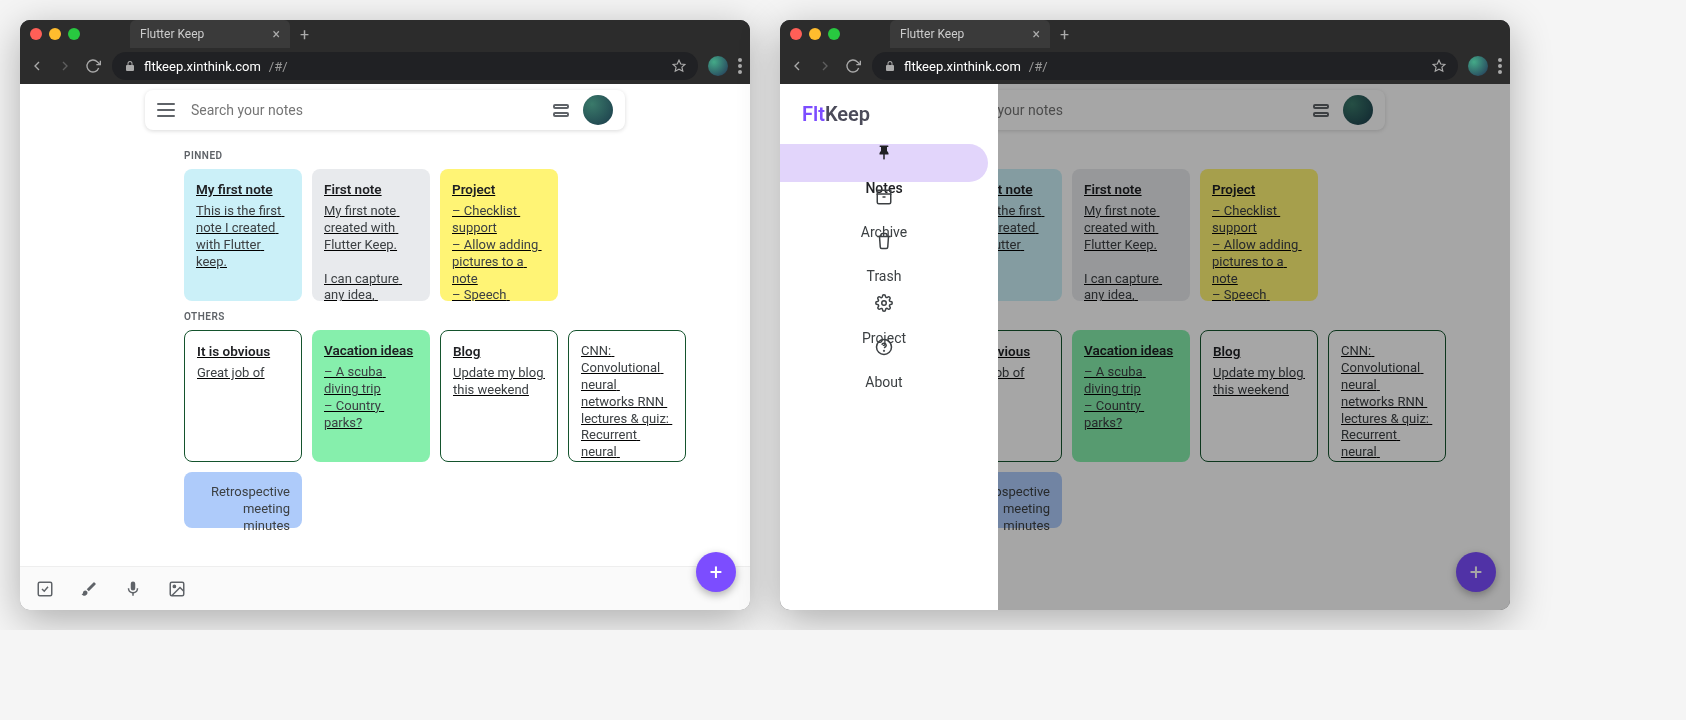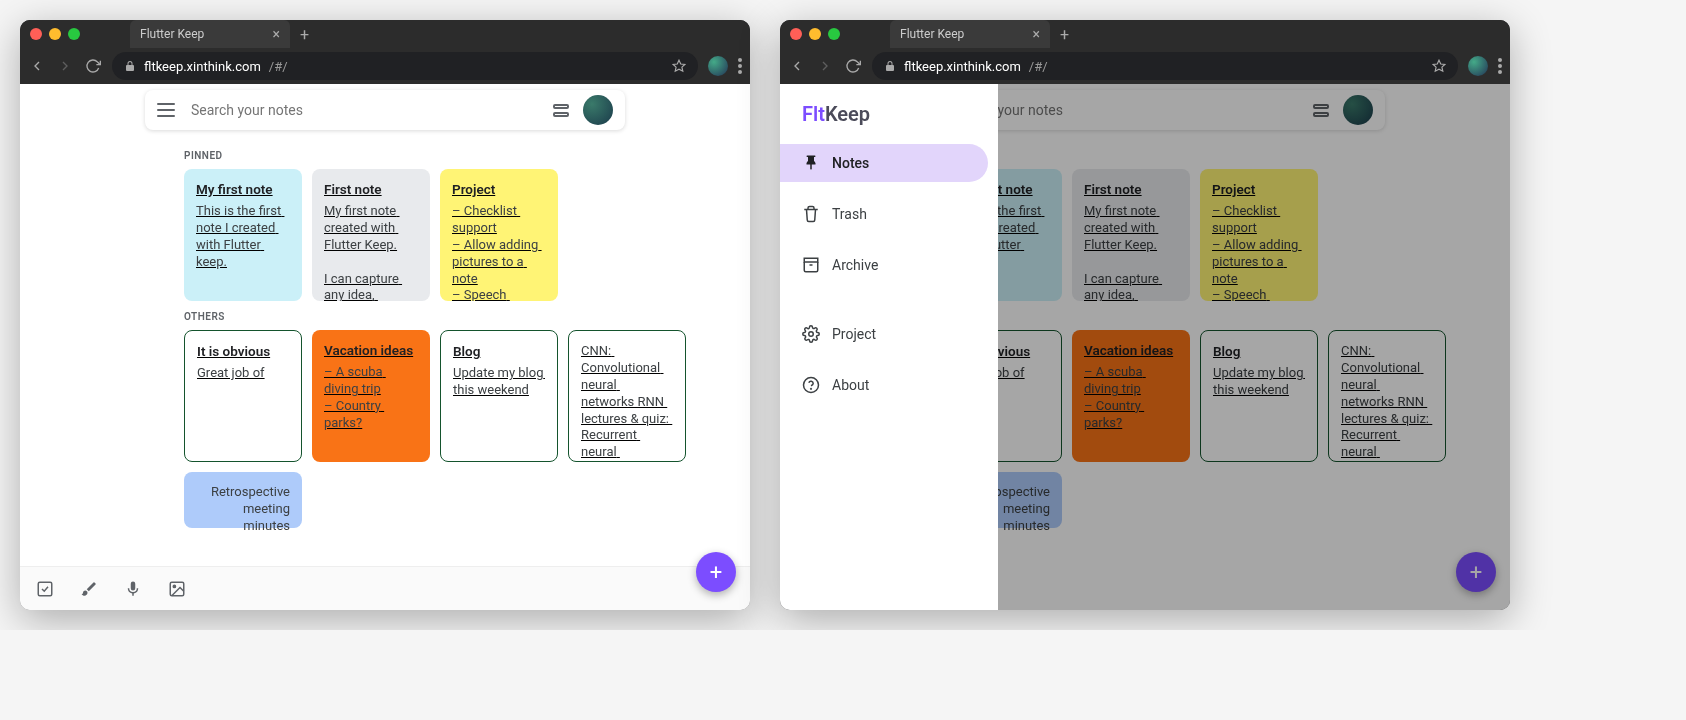--- a/index.html
+++ b/index.html
@@ -52,35 +52,35 @@
   .note { width: 118px; border-radius: 8px; padding: 12px 12px 14px; }
   .note-title { font-size: 13.5px; font-weight: 600; color: #202124; margin-bottom: 6px; }
   .note-body { font-size: 13px; color: #3c4043; line-height: 1.3; white-space: pre-wrap; overflow: hidden; }
   .note.tall { height: 132px; overflow: hidden; text-decoration: underline; }
   .note.short { height: 56px; }
   
   .c-blue { background: #cbf0f8; }
   .c-gray { background: #e8eaed; }
   .c-yellow { background: #fff475; }
   .c-white { background: #fff; border: 1px solid #14532d; }
-  .c-green { background: #f97316; }
+  .c-green { background: #86efac; }
   .c-blue2 { background: #aecbfa; text-align: right; }
   
   .bottombar { position: absolute; bottom: 0; left: 0; right: 0; height: 44px; background: #fafafa; display: flex; align-items: center; padding: 0 16px; gap: 26px; border-top: 1px solid #eee; }
   .bottombar .icon { width: 18px; height: 18px; color: #5f6368; }
   
   .fab { position: absolute; right: 14px; bottom: 18px; width: 40px; height: 40px; border-radius: 50%; background: #7c4dff; color: #fff; display: flex; align-items: center; justify-content: center; font-size: 22px; box-shadow: 0 3px 8px rgba(0,0,0,0.3); }
   
   
   .scrim { position: absolute; inset: 0; background: rgba(0,0,0,0.35); }
   .drawer { position: absolute; left: 0; top: 0; bottom: 0; width: 218px; background: #fff; display: flex; flex-direction: column; padding-top: 18px; }
   .logo { padding: 0 22px 18px; font-size: 20px; font-weight: 500; display: flex; align-items: baseline; }
   .logo .flt { color: #7c4dff; font-weight: 600; }
   .logo .keep { color: #4b4b5a; font-weight: 600; }
-  .drawer-item { height: 38px; display: flex; align-items: center; gap: 12px; padding: 0 22px; color: #3c4043; font-size: 14px; border-radius: 0 20px 20px 0; margin-right: 10px; margin-bottom: 13px; }
+  .drawer-item { height: 38px; display: flex; align-items: center; gap: 18px; padding: 0 22px; color: #3c4043; font-size: 14px; border-radius: 0 20px 20px 0; margin-right: 10px; margin-bottom: 6px; flex-direction: column; }
   .drawer-item.active { background: #e2d5fb; color: #202124; font-weight: 500; }
   .drawer-sep { height: 18px; }
   .drawer-icon { width: 18px; height: 18px; display: flex; align-items: center; justify-content: center; }
   
   svg { display: block; }
 </style>
 </head>
 <body>
 
 <div class="window">
@@ -360,36 +360,36 @@
             <span class="drawer-icon">
               <svg width="18" height="18" viewBox="0 0 24 24" fill="currentColor">
                 <path d="M16 9V4h1a1 1 0 0 0 0-2H7a1 1 0 0 0 0 2h1v5l-2 3v2h5v6l1 1 1-1v-6h5v-2l-2-3z"></path>
               </svg>
             </span>
             <span>Notes</span>
           </div>
           <div class="drawer-item">
             <span class="drawer-icon">
               <svg width="18" height="18" viewBox="0 0 24 24" fill="none" stroke="currentColor" stroke-width="2">
+                <path d="M21 8v11a2 2 0 0 1-2 2H5a2 2 0 0 1-2-2V8"></path>
+                <path d="M3 3h18v5H3z"></path>
+                <path d="M10 12h4"></path>
+              </svg>
+            </span>
+            <span>Archive</span>
+          </div>
+          <div class="drawer-item">
+            <span class="drawer-icon">
+              <svg width="18" height="18" viewBox="0 0 24 24" fill="none" stroke="currentColor" stroke-width="2">
                 <path d="M3 6h18"></path>
                 <path d="M8 6V4a2 2 0 0 1 2-2h4a2 2 0 0 1 2 2v2"></path>
                 <path d="M6 6l1 14a2 2 0 0 0 2 2h6a2 2 0 0 0 2-2l1-14"></path>
               </svg>
             </span>
             <span>Trash</span>
-          </div>
-          <div class="drawer-item">
-            <span class="drawer-icon">
-              <svg width="18" height="18" viewBox="0 0 24 24" fill="none" stroke="currentColor" stroke-width="2">
-                <path d="M21 8v11a2 2 0 0 1-2 2H5a2 2 0 0 1-2-2V8"></path>
-                <path d="M3 3h18v5H3z"></path>
-                <path d="M10 12h4"></path>
-              </svg>
-            </span>
-            <span>Archive</span>
           </div>
         </div>
       <div class="drawer-sep"></div>
       <div id="drawer-footer">
           <div class="drawer-item">
             <span class="drawer-icon">
               <svg width="18" height="18" viewBox="0 0 24 24" fill="none" stroke="currentColor" stroke-width="2">
                 <circle cx="12" cy="12" r="3"></circle>
                 <path d="M19.4 15a1.65 1.65 0 0 0 .33 1.82l.06.06a2 2 0 1 1-2.83 2.83l-.06-.06a1.65 1.65 0 0 0-1.82-.33 1.65 1.65 0 0 0-1 1.51V21a2 2 0 1 1-4 0v-.09a1.65 1.65 0 0 0-1-1.51 1.65 1.65 0 0 0-1.82.33l-.06.06a2 2 0 1 1-2.83-2.83l.06-.06a1.65 1.65 0 0 0 .33-1.82 1.65 1.65 0 0 0-1.51-1H3a2 2 0 1 1 0-4h.09a1.65 1.65 0 0 0 1.51-1 1.65 1.65 0 0 0-.33-1.82l-.06-.06a2 2 0 1 1 2.83-2.83l.06.06a1.65 1.65 0 0 0 1.82.33h0a1.65 1.65 0 0 0 1-1.51V3a2 2 0 1 1 4 0v.09a1.65 1.65 0 0 0 1 1.51h0a1.65 1.65 0 0 0 1.82-.33l.06-.06a2 2 0 1 1 2.83 2.83l-.06.06a1.65 1.65 0 0 0-.33 1.82v0a1.65 1.65 0 0 0 1.51 1H21a2 2 0 1 1 0 4h-.09a1.65 1.65 0 0 0-1.51 1z"></path>
               </svg>

